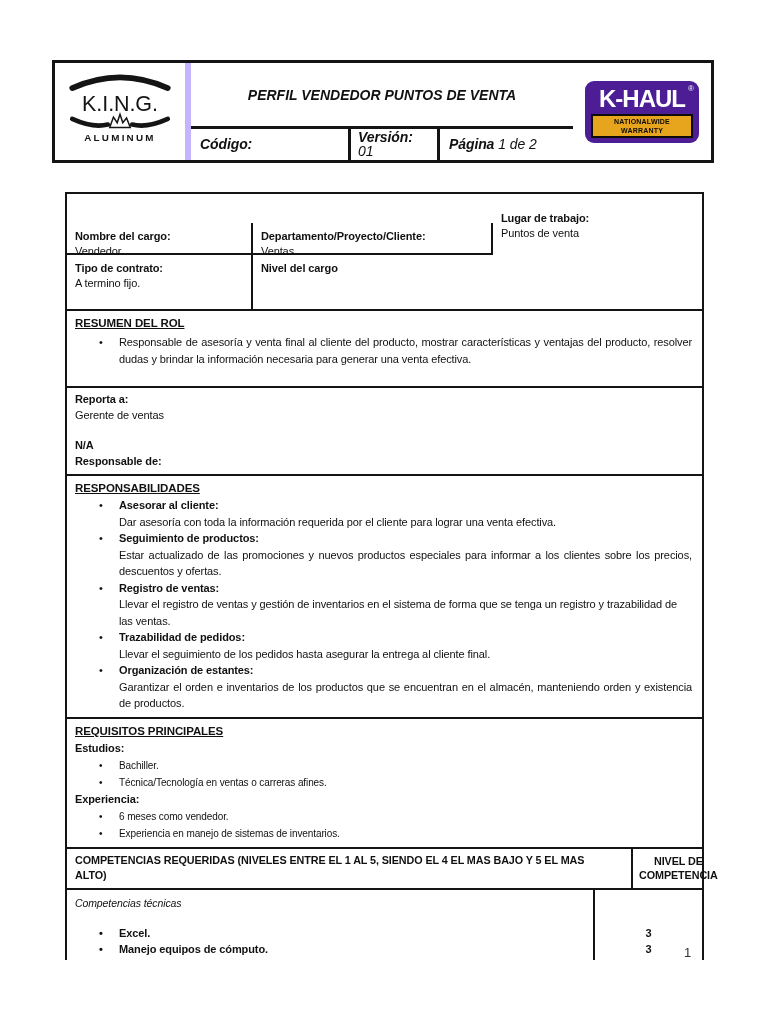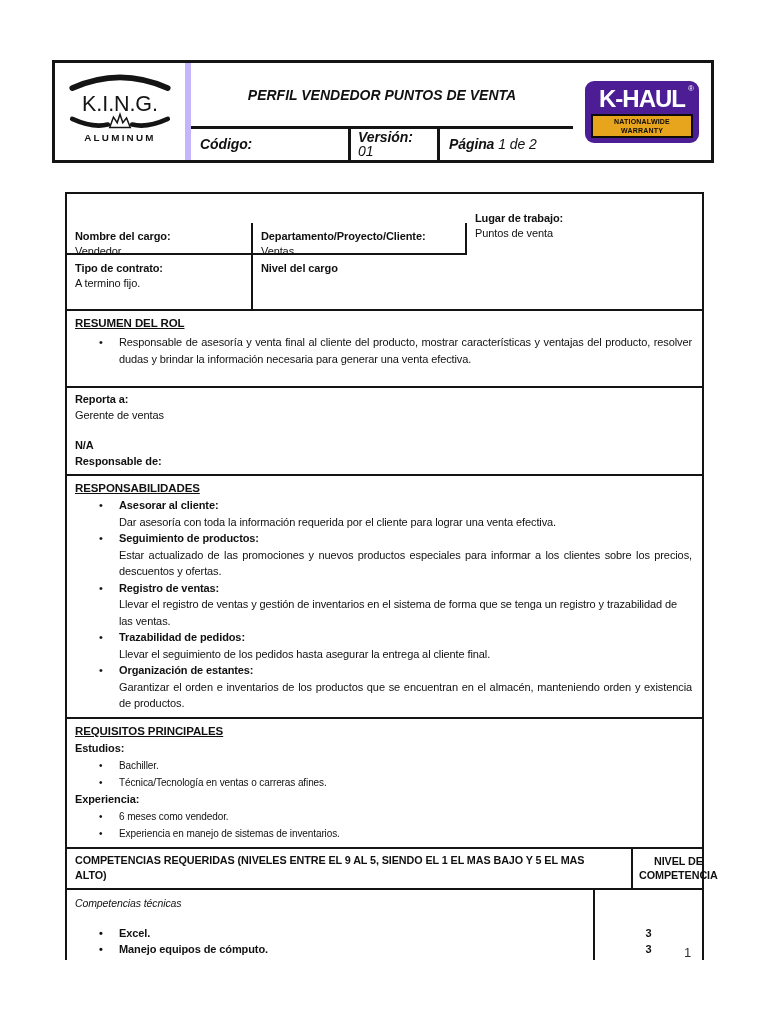--- a/index.html
+++ b/index.html
@@ -29,21 +29,21 @@
   
   .main-table{position:absolute;left:65px;top:192px;width:639px;
               border:2px solid #141414;border-bottom:0;box-sizing:border-box;font-size:11px;background:#fff;}
   .row{display:flex;box-sizing:border-box;border-bottom:2px solid #141414;}
   .cell{box-sizing:border-box;padding:6px 8px;line-height:15px;}
   .rt{border-right:2px solid #141414;}
   .bline{border-bottom:2px solid #141414;margin-top:29px;}
   
   .r1{height:61px;border-bottom:0;}
   .c-nombre{width:186px;flex:none;}
-  .c-depto{width:214px;flex:none;}
+  .c-depto{width:240px;flex:none;}
   .c-lugar{flex:1;padding-top:17px;}
   .r2{height:56px;}
   .c-tipo{width:186px;flex:none;}
   .c-nivel{flex:1;}
   
   .r3{min-height:77px;}
   .r4{min-height:85px;}
   .r5{min-height:238px;}
   .r6{min-height:120px;}
   .sec{display:block;width:100%;padding:4px 8px 5px 8px;}
@@ -221,21 +221,21 @@
           <span class="btext">6 meses como vendedor.</span>
         </div>
         <div class="bullet-row req-bullet">
           <span class="bullet">•</span>
           <span class="btext">Experiencia en manejo de sistemas de inventarios.</span>
         </div>
       </div>
     </div>
 
     <div class="row r7">
-      <div class="c-comp-left rt">COMPETENCIAS REQUERIDAS (NIVELES ENTRE EL 9 AL 5, SIENDO EL 1 EL MAS BAJO Y 5 EL MAS ALTO)</div>
+      <div class="c-comp-left rt">COMPETENCIAS REQUERIDAS (NIVELES ENTRE EL 1 AL 5, SIENDO EL 4 EL MAS BAJO Y 5 EL MAS ALTO)</div>
       <div class="c-comp-right">NIVEL DE COMPETENCIA</div>
     </div>
 
     <div class="row r8">
       <div class="c-body-left rt">
         <div class="group-label">Competencias técnicas</div>
         <div class="bullet-row comp-bullet">
           <span class="bullet">•</span>
           <span class="btext">Excel.</span>
         </div>

